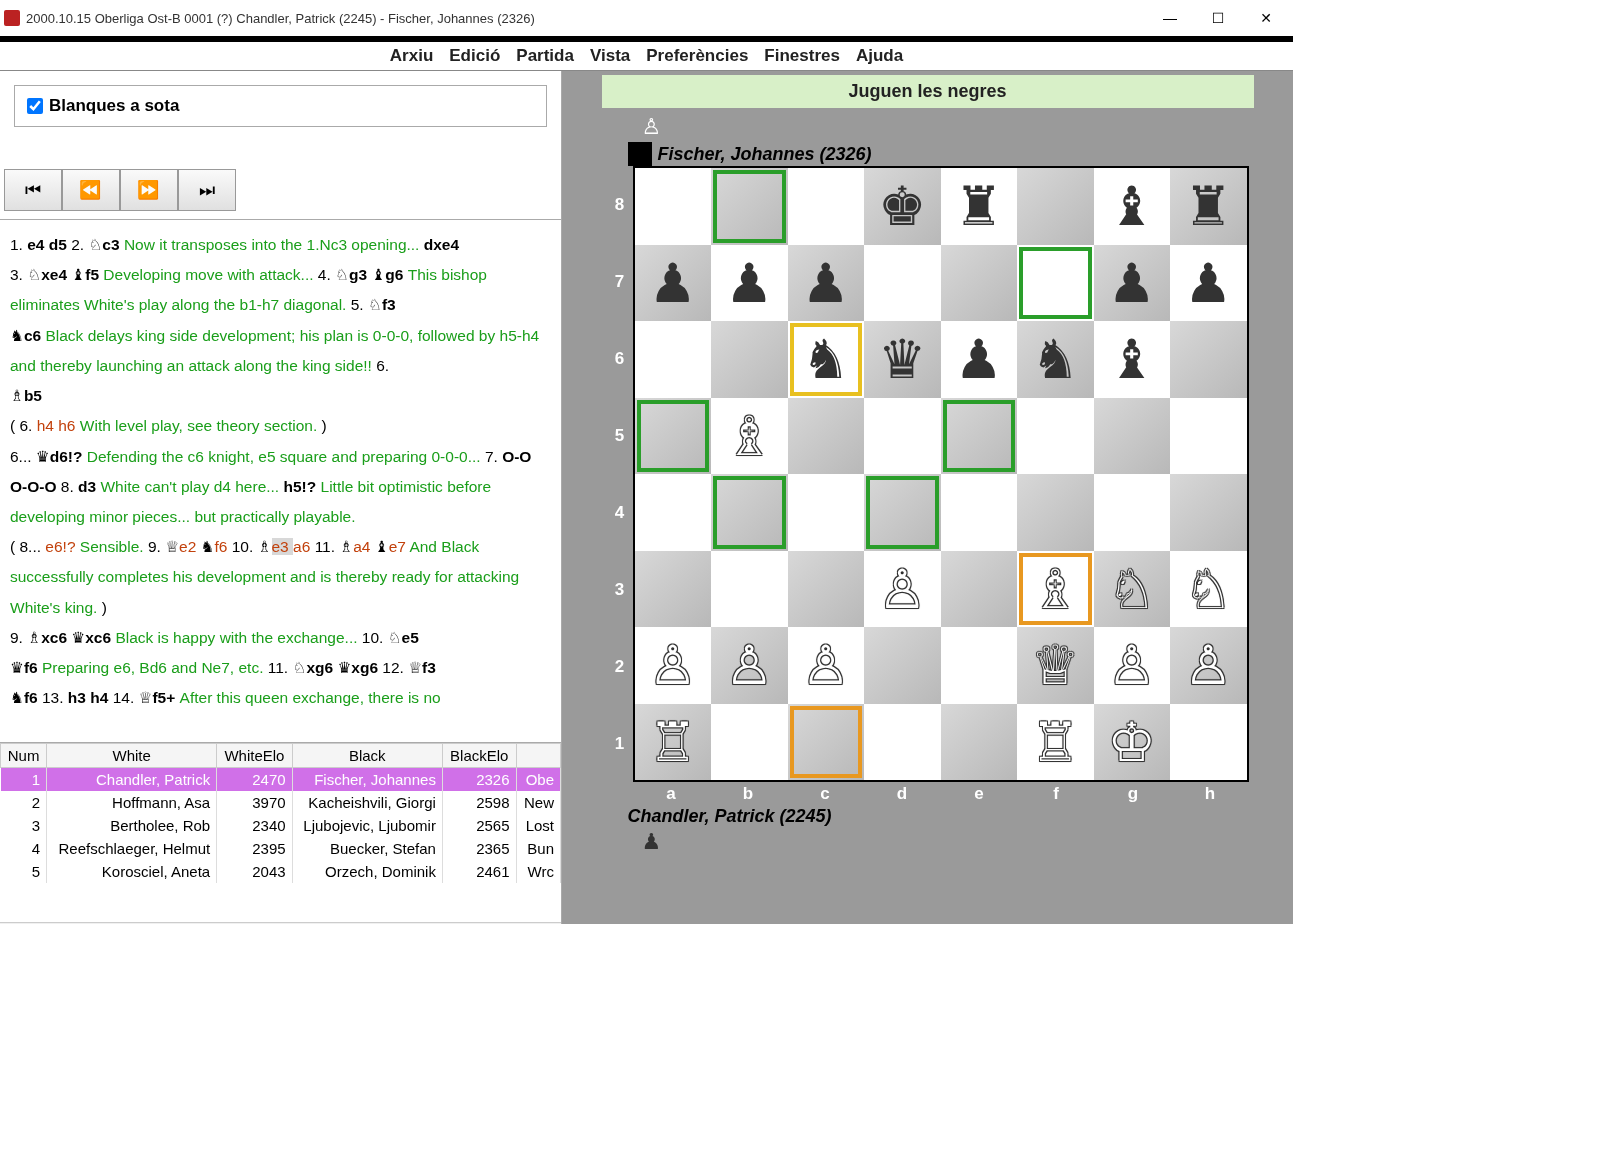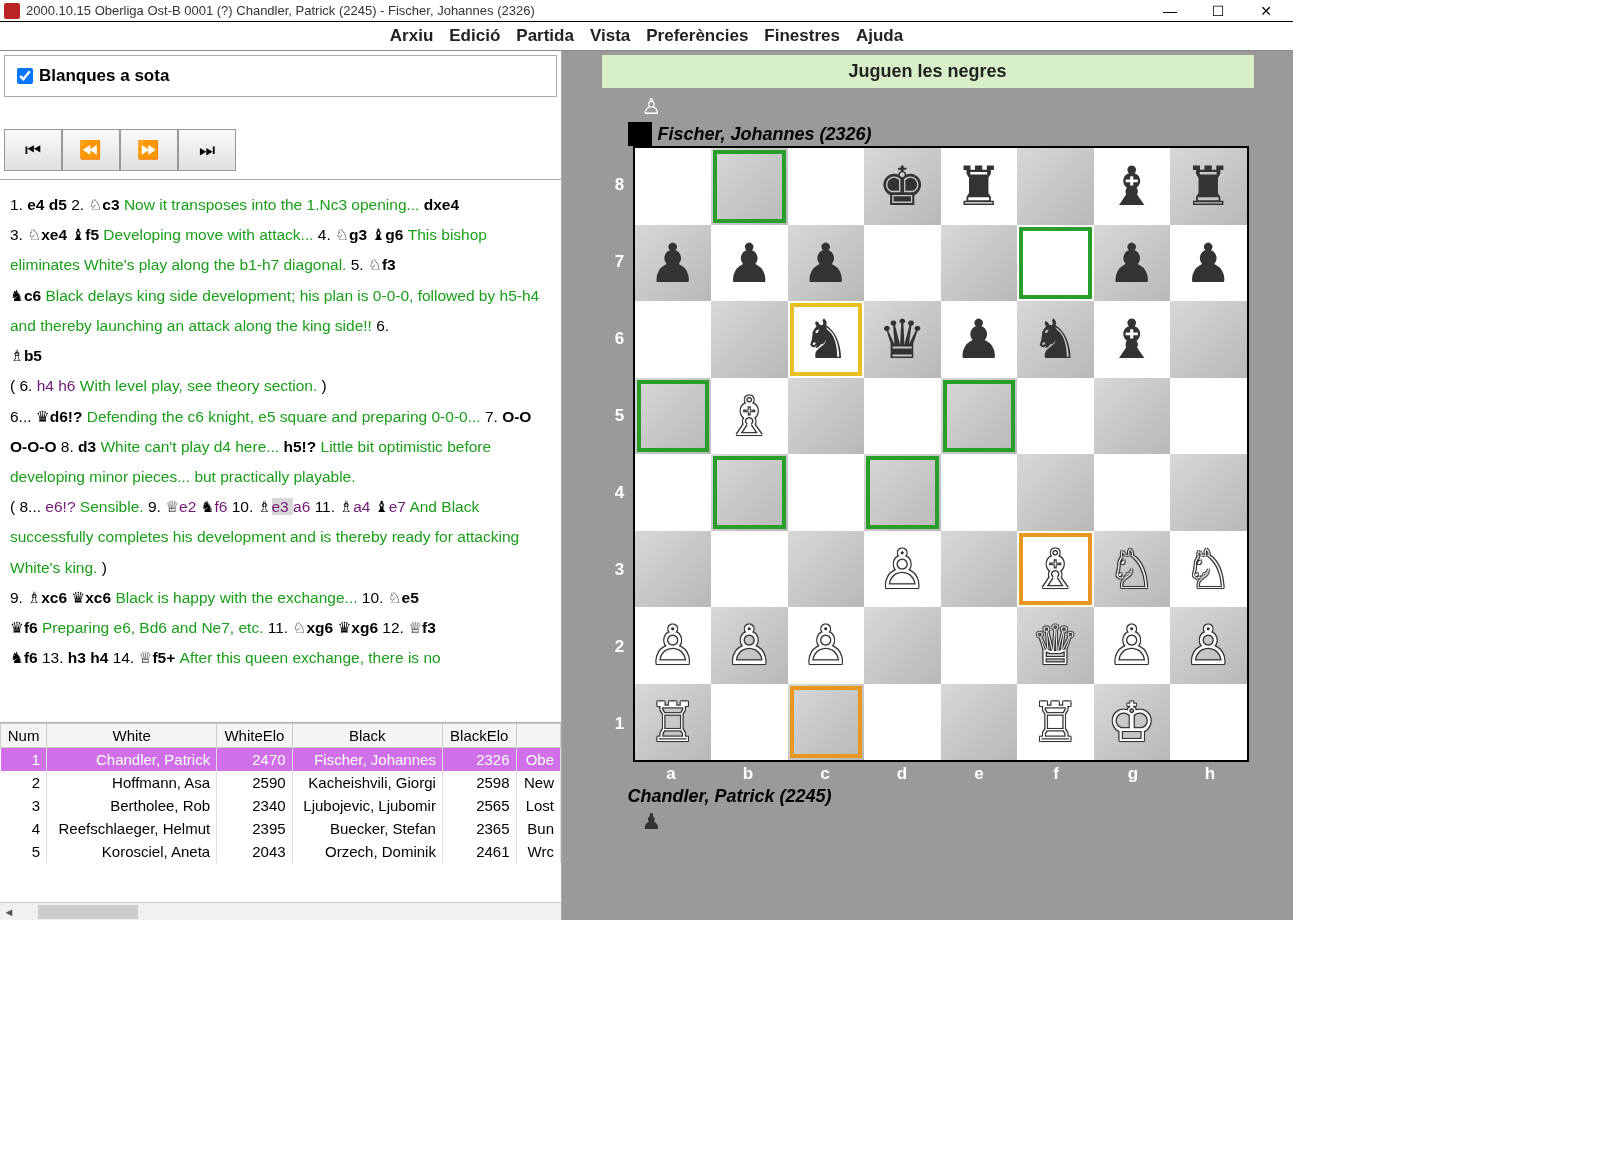--- a/index.html
+++ b/index.html
@@ -1,34 +1,34 @@
 <!DOCTYPE html>
 <html><head>
 <meta charset="utf-8">
 <style>
 * { box-sizing: border-box; margin: 0; padding: 0; }
 body { font-family: Arial, sans-serif; font-size: 14px; background: #fff; overflow: hidden; width: 1293px; height: 924px; }
-.titlebar { height: 22px; display: flex; align-items: center; padding: 0 4px; background: #fff; border-bottom: 1px solid #000000; }
+.titlebar { height: 42px; display: flex; align-items: center; padding: 0 4px; background: #fff; border-bottom: 6px solid #000000; }
 .titlebar .app-icon { width: 16px; height: 16px; background: #b22; margin-right: 6px; display:inline-block; border-radius:2px; }
 .titlebar .title { flex: 1; font-size: 13px; color: #333; }
 .win-controls { display: flex; gap: 18px; font-size: 14px; padding-right: 8px; }
 .win-controls span { width: 30px; text-align: center; cursor: pointer; }
 .menubar { height: 28px; display: flex; align-items: center; gap: 16px; padding: 0 8px; font-size: 17px; font-weight: bold; color: #222; justify-content: center; }
 .menubar span { cursor: pointer; }
 .main { display: flex; height: calc(100% - 54px); border-top: 1px solid #888; }
 .left-panel { width: 562px; display: flex; flex-direction: column; border-right: 1px solid #aaa; }
-.checkbox-bar { padding: 10px 12px; border: 1px solid #aaa; margin: 4px; display: flex; align-items: center; gap: 6px; font-size: 17px; font-weight: bold; }
+.checkbox-bar { padding: 10px 12px; border: 1px solid #aaa; margin: 14px; display: flex; align-items: center; gap: 6px; font-size: 17px; font-weight: bold; }
 .checkbox-bar input { width: 16px; height: 16px; }
 .nav-controls { display: flex; gap: 0; padding: 8px 4px; margin-top: 20px; }
 .nav-controls button { width: 58px; height: 42px; background: linear-gradient(#fafafa,#e0e0e0); border: 1px solid #999; font-size: 18px; cursor: pointer; display:flex; align-items:center; justify-content:center; }
 .notation-area { flex: 1; overflow-y: scroll; padding: 10px; border-top: 1px solid #aaa; font-size: 15.5px; line-height: 1.95; }
 .notation-area .mv { color: #000; font-weight: bold; }
 .notation-area .num { color: #000; }
 .notation-area .comment { color: #1a9e1a; }
-.notation-area .var { color: #701a75; }
+.notation-area .var { color: #c2410c; }
 .notation-area .piece { font-weight: normal; }
 .notation-area .highlighted { background: #d8d8d8; margin-top: 38px; }
 .game-list { height: 180px; border-top: 1px solid #aaa; overflow: hidden; }
 .game-list table { width: 100%; border-collapse: collapse; font-size: 15px; }
 .game-list th { background: #f5f5f5; border: 1px solid #ccc; padding: 3px 6px; text-align: center; font-weight: normal; }
 .game-list td { border-right: 1px solid #ddd; padding: 3px 6px; text-align: right; white-space: nowrap; overflow: hidden; }
 .game-list td.num { text-align: right; }
 .game-list td.elo { text-align: right; }
 .game-list tr.selected td { background: #d070e8; color: #fff; }
 .hscroll { height: 18px; background: #f0f0f0; border-top: 1px solid #ccc; display:flex; align-items:center; }
@@ -111,21 +111,21 @@
               <td class="num">1</td>
               <td>Chandler, Patrick</td>
               <td class="elo">2470</td>
               <td>Fischer, Johannes</td>
               <td class="elo">2326</td>
               <td>Obe</td>
             </tr>
             <tr>
               <td class="num">2</td>
               <td>Hoffmann, Asa</td>
-              <td class="elo">2590</td>
+              <td class="elo">3970</td>
               <td>Kacheishvili, Giorgi</td>
               <td class="elo">2598</td>
               <td>New</td>
             </tr>
             <tr>
               <td class="num">3</td>
               <td>Bertholee, Rob</td>
               <td class="elo">2340</td>
               <td>Ljubojevic, Ljubomir</td>
               <td class="elo">2565</td>

